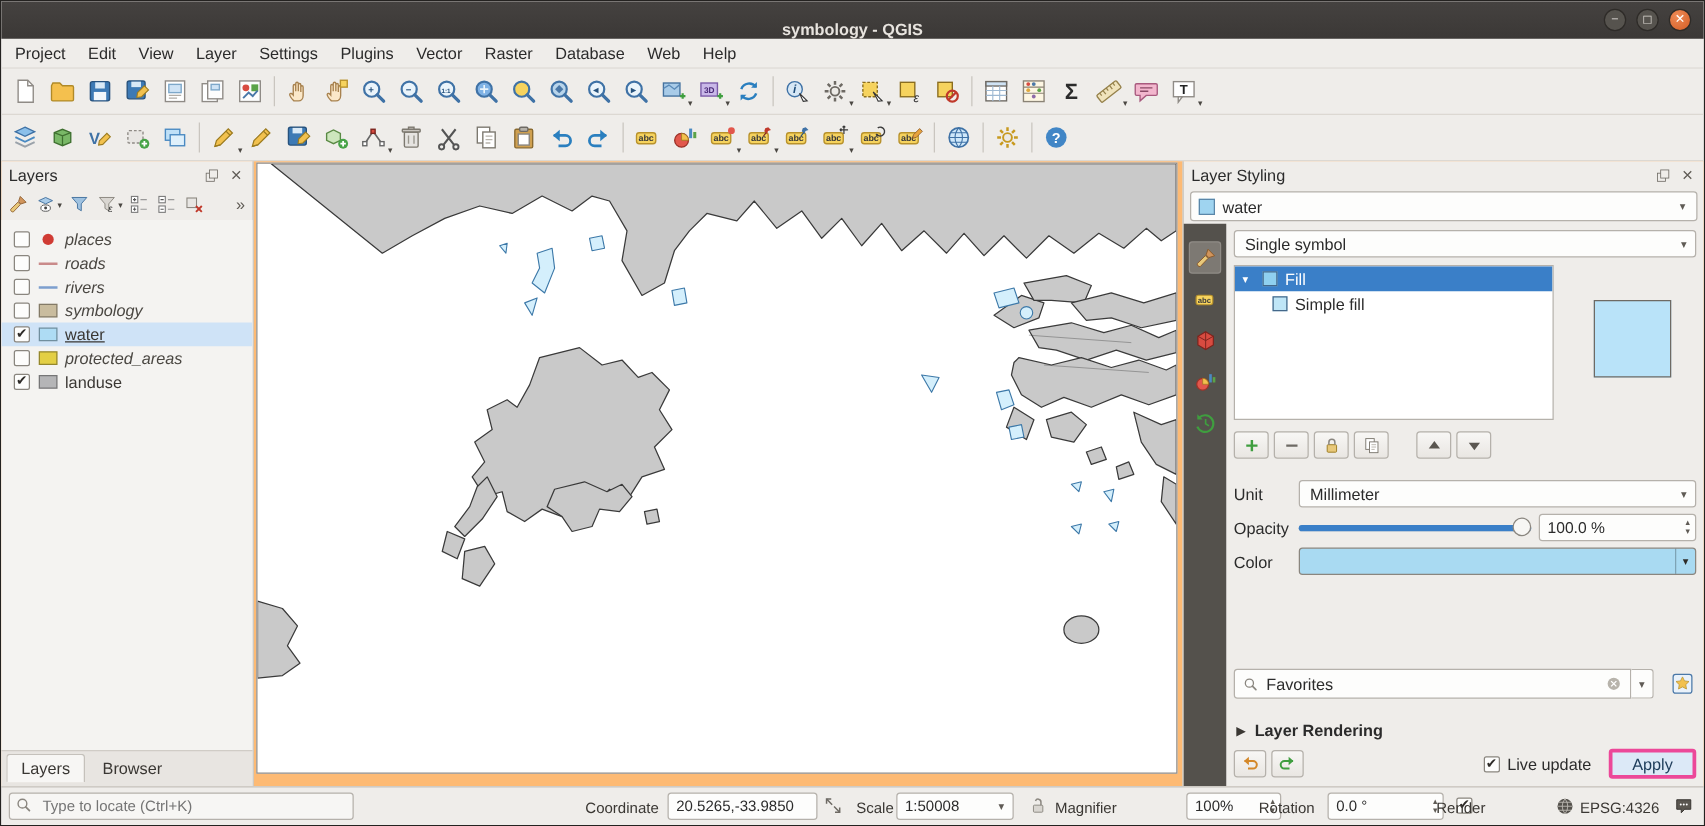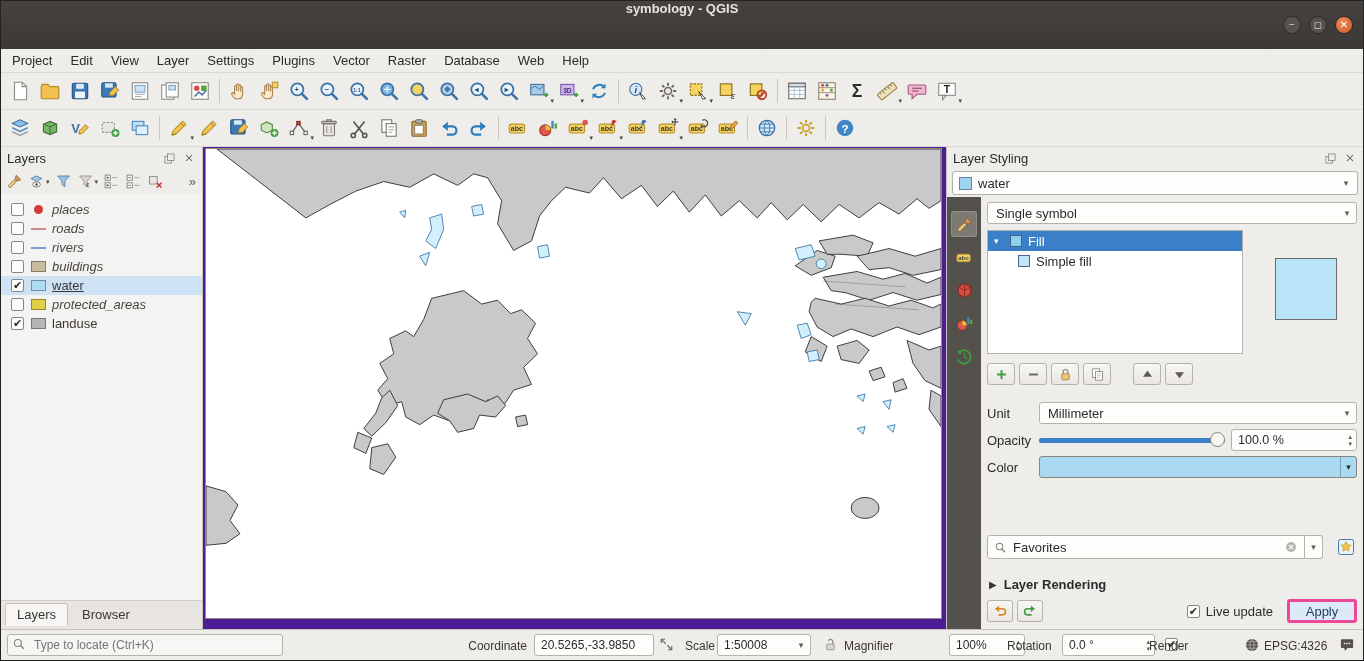--- a/index.html
+++ b/index.html
@@ -1,38 +1,38 @@
 <!DOCTYPE html>
 <html><head>
 <meta charset="utf-8">
 <style>
   *{box-sizing:border-box}
   html,body{margin:0;padding:0;background:#d8d4cf}
   body{font-family:"Liberation Sans",sans-serif;font-size:13px;color:#2b2b2b}
   #app{position:relative;width:1364px;height:661px;background:#efedea;border:1px solid #242220;overflow:hidden;display:flex;flex-direction:column}
 
   
-  .titlebar{height:48px;background:linear-gradient(#454240,#3b3836);display:flex;align-items:flex-start;justify-content:center;position:relative;flex:0 0 auto}
+  .titlebar{height:30px;background:linear-gradient(#454240,#3b3836);display:flex;align-items:flex-end;justify-content:center;position:relative;flex:0 0 auto}
   .title{color:#e8e4df;font-size:13px;font-weight:bold}
   .win-controls{position:absolute;right:10px;top:0;height:100%;display:flex;align-items:center;gap:8px}
   .win-btn{width:18px;height:18px;border-radius:50%;display:flex;align-items:center;justify-content:center;font-size:10px;line-height:10px;color:#d8d4cf;background:#56534e;border:1px solid #2e2b28;cursor:default}
   .win-btn.close{background:radial-gradient(circle at 35% 30%,#ef8a56,#d35d24);color:#fff}
 
   
   .menubar{height:24px;display:flex;align-items:center;padding:0 2px;background:#efedea;border-bottom:1px solid #dcd8d2;flex:0 0 auto}
   .menu-item{padding:3px 9px;font-size:13px;color:#2b2b2b;border-radius:2px}
 
   
   .toolbar{height:37px;display:flex;align-items:center;padding:0 4px;background:#efedea;border-bottom:1px solid #dcd8d2;flex:0 0 auto}
   .tb-btn{width:30px;height:30px;display:flex;align-items:center;justify-content:center;background:transparent;border:none;padding:0;position:relative;border-radius:3px}
   .tb-btn .dd{position:absolute;right:0;bottom:1px;font-size:7px;color:#4a4742}
   .tb-sep{width:1px;height:24px;background:#c9c5bf;margin:0 4px}
 
   
-  .main{flex:1 1 auto;display:flex;min-height:0;background:#4c1d95}
+  .main{flex:1 1 auto;display:flex;min-height:0;background:#fdba74}
 
   
   .layers-panel{width:202px;flex:0 0 auto;display:flex;flex-direction:column;border-right:1px solid #c5c1bb;background:#efedea}
   .panel-header{height:22px;display:flex;align-items:center;padding:0 6px;font-size:13px;flex:0 0 auto}
   .panel-header .ph-title{flex:1}
   .ph-btns{display:flex;gap:6px;align-items:center}
   .ph-btn{width:14px;height:14px;display:flex;align-items:center;justify-content:center}
   .panel-toolbar{height:25px;display:flex;align-items:center;gap:3px;padding:0 4px;flex:0 0 auto}
   .pt-btn{height:20px;display:flex;align-items:center;justify-content:center;padding:0 1px;border:none;background:transparent}
   .pt-btn .dd{font-size:7px;color:#4a4742;margin-left:1px}
@@ -798,21 +798,21 @@
             <span class="sw">
               <span class="sw-ln" style="background:#7c9fce"></span>
             </span>
             <span class="layer-name it">rivers</span>
           </div>
           <div class="layer-row">
             <span class="cb"></span>
             <span class="sw">
               <span class="sw-fl" style="background:#c9bc9e"></span>
             </span>
-            <span class="layer-name it">buildings</span>
+            <span class="layer-name it">symbology</span>
           </div>
           <div class="layer-row selected" style="background: rgb(207, 227, 247);">
             <span class="cb">✔</span>
             <span class="sw">
               <span class="sw-fl" style="background:#aedcf4"></span>
             </span>
             <span class="layer-name ul">water</span>
           </div>
           <div class="layer-row">
             <span class="cb"></span>

